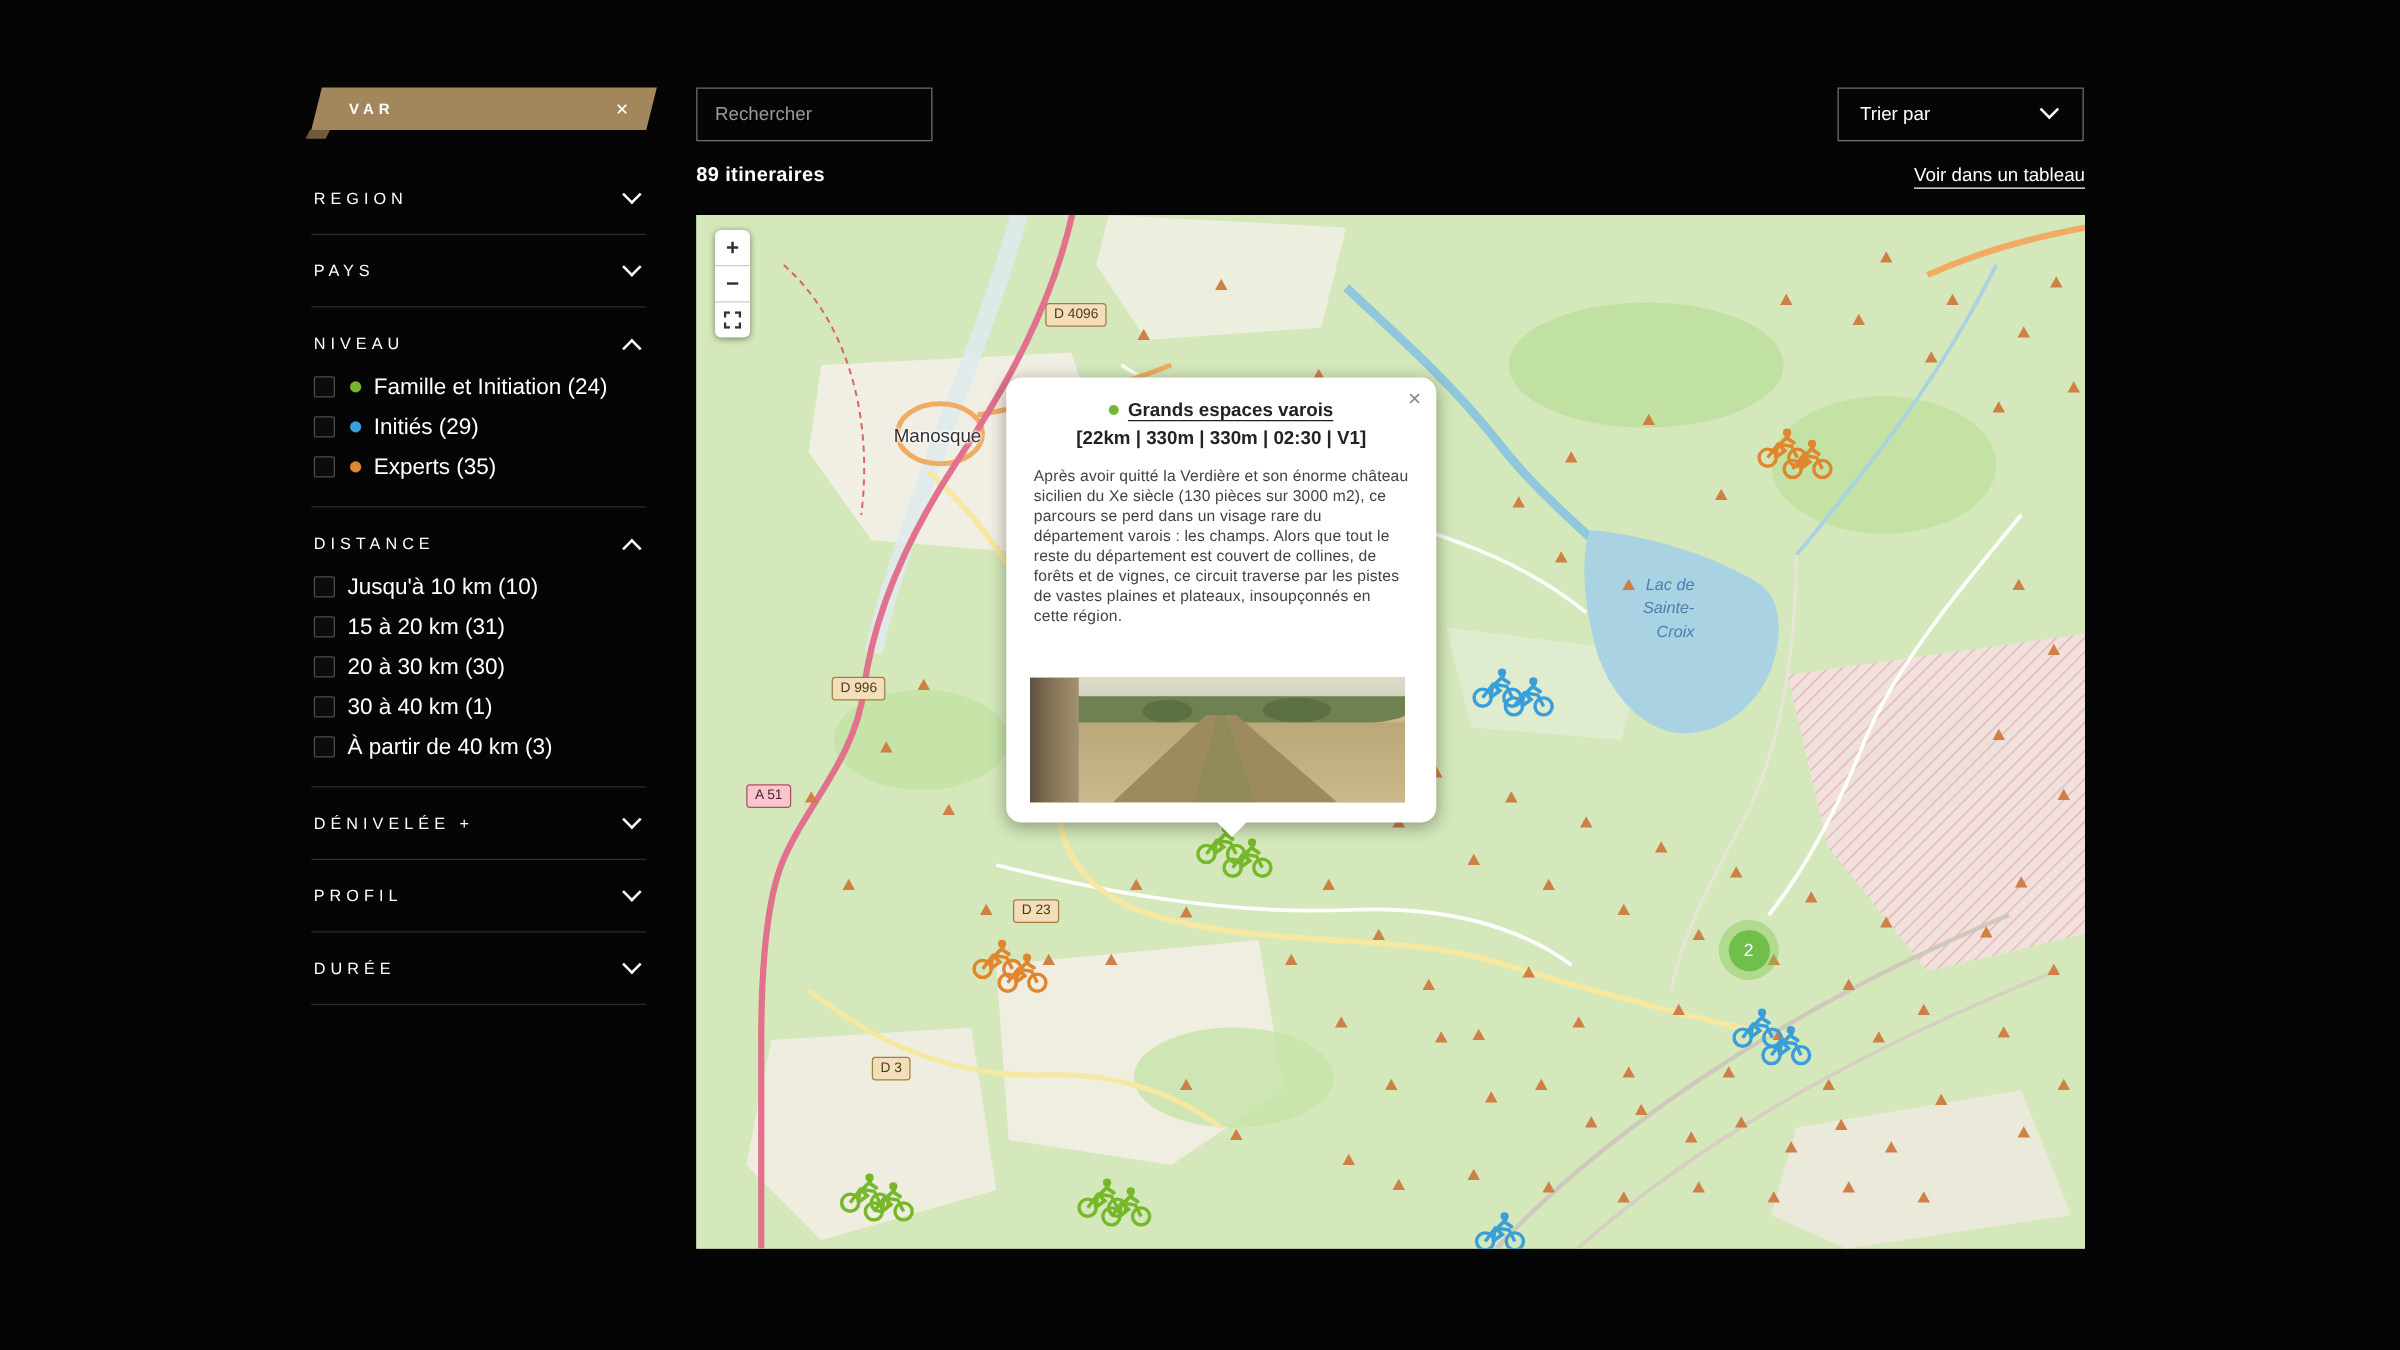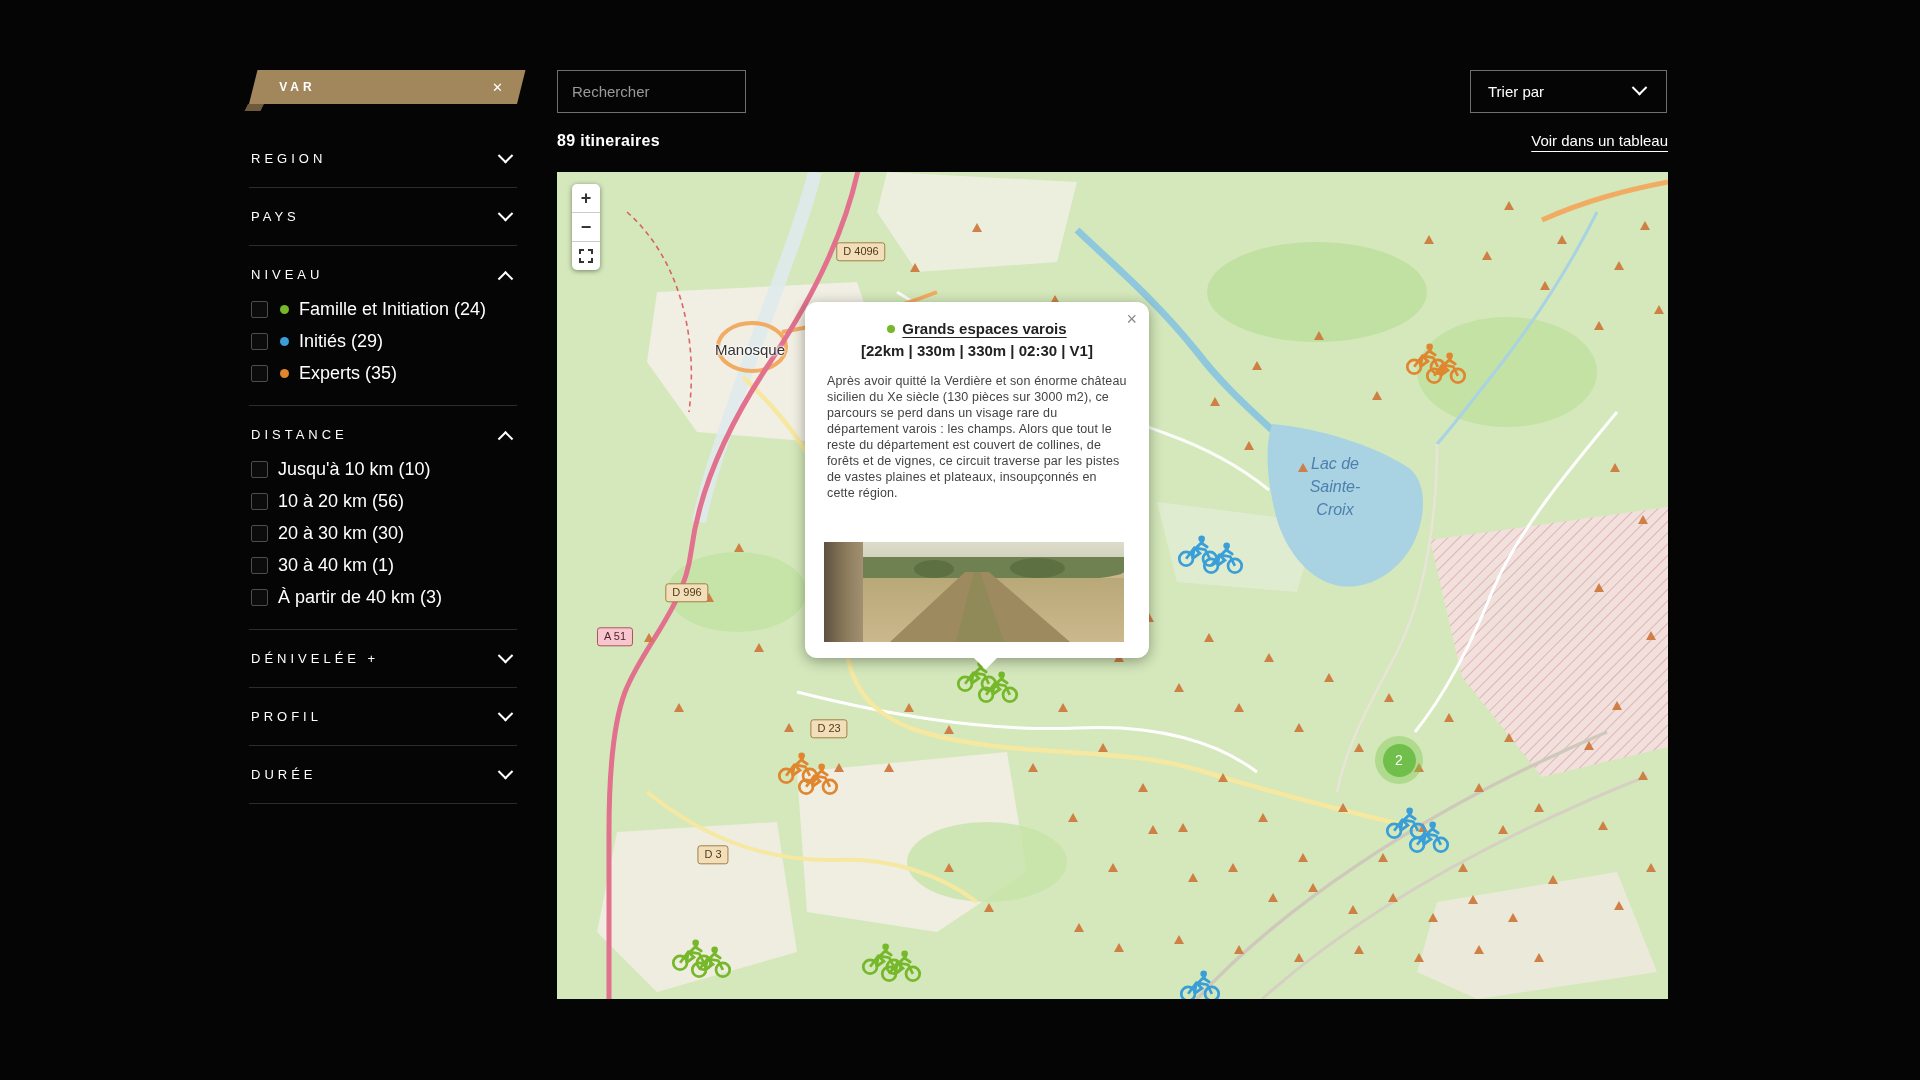--- a/index.html
+++ b/index.html
@@ -46,22 +46,22 @@
   .cluster{position:absolute;width:48px;height:48px;transform:translate(-50%,-50%);border-radius:50%;
     background:rgba(122,200,74,.4);display:grid;place-items:center;cursor:pointer}
   .cluster-inner{width:33px;height:33px;border-radius:50%;background:#70bf4b;color:#fff;display:grid;
     place-items:center;font-size:14px}
   .shield{position:absolute;transform:translate(-50%,-50%);font-size:11px;padding:1px 6px;border-radius:3px;
     white-space:nowrap;line-height:1.4}
   .shield.d{background:#f3debc;border:1px solid #a08040;color:#4e3a12}
   .shield.a{background:#f7c6ce;border:1px solid #b0505e;color:#53232b}
   .place{position:absolute;transform:translate(-50%,-50%);font-size:15px;color:#333;
     text-shadow:0 0 3px #fff,0 0 3px #fff,0 0 2px #fff}
-  .waterlabel{position:absolute;transform:translate(-50%,-50%);font-size:16px;font-style:italic;color:#4d7fae;
-    white-space:pre-line;text-align:center;line-height:1.45}
+  .waterlabel{position:absolute;transform:translate(-50%,-50%);font-size:13px;font-style:italic;color:#4d7fae;
+    white-space:pre-line;text-align:right;line-height:1.45}
   
   .zoomctl{position:absolute;left:15px;top:12px;width:28px;background:#fff;border-radius:5px;
     box-shadow:0 1px 5px rgba(0,0,0,.45);overflow:hidden}
   .zbtn{height:28px;display:grid;place-items:center;font-size:18px;font-weight:bold;color:#333;
     border-bottom:1px solid #ccc;cursor:pointer;line-height:1}
   .zbtn:last-child{border-bottom:none}
   
   .popup{position:absolute;left:248px;top:130px;width:344px;height:356px;background:#fff;border-radius:12px;
     box-shadow:0 3px 14px rgba(0,0,0,.35);box-sizing:border-box;padding:18px 22px 16px;z-index:5}
   .popup-tail{position:absolute;left:172px;bottom:-8px;width:17px;height:17px;background:#fff;transform:rotate(45deg)}
@@ -133,21 +133,21 @@
           <span class="flabel">DISTANCE</span>
           <span class="chev up"></span>
         </div>
         <div class="fitems">
           <label class="frow">
             <span class="cb"></span>
             <span class="ftext">Jusqu'à 10 km (10)</span>
           </label>
           <label class="frow">
             <span class="cb"></span>
-            <span class="ftext">10 à 20 km (56)</span>
+            <span class="ftext">15 à 20 km (31)</span>
           </label>
           <label class="frow">
             <span class="cb"></span>
             <span class="ftext">20 à 30 km (30)</span>
           </label>
           <label class="frow">
             <span class="cb"></span>
             <span class="ftext">30 à 40 km (1)</span>
           </label>
           <label class="frow">
@@ -423,21 +423,21 @@
           <circle cx="10" cy="27" r="7.5" fill="none" stroke="#3a9fd8" stroke-width="3"></circle>
           <circle cx="36" cy="27" r="7.5" fill="none" stroke="#3a9fd8" stroke-width="3"></circle>
           <path d="M10 27 L19 15 L31 17 L36 27 M19 15 L17 27" stroke="#3a9fd8" stroke-width="3" fill="none"></path>
           <circle cx="27" cy="5" r="3.6" fill="#3a9fd8"></circle>
           <path d="M28 8 L20 16 M27 10 L33 14 M20 16 L25 21 L18 26" stroke="#3a9fd8" stroke-width="3.2" fill="none" stroke-linecap="round"></path>
         </svg></div>
       <div class="cluster" style="left: 842px; top: 588px;">
         <span class="cluster-inner">2</span>
       </div>
       <span class="shield d" style="left: 304px; top: 80px;">D 4096</span>
-      <span class="shield d" style="left: 130px; top: 379px; margin-top: 42px;">D 996</span>
+      <span class="shield d" style="left: 130px; top: 379px;">D 996</span>
       <span class="shield a" style="left: 58px; top: 465px;">A 51</span>
       <span class="shield d" style="left: 272px; top: 557px;">D 23</span>
       <span class="shield d" style="left: 156px; top: 683px;">D 3</span>
       <span class="place" style="left: 193px; top: 177px;">Manosque</span>
       <span class="waterlabel" style="left: 778px; top: 315px;">Lac de
 Sainte-
 Croix</span>
     </div>
 
   <div class="zoomctl">

